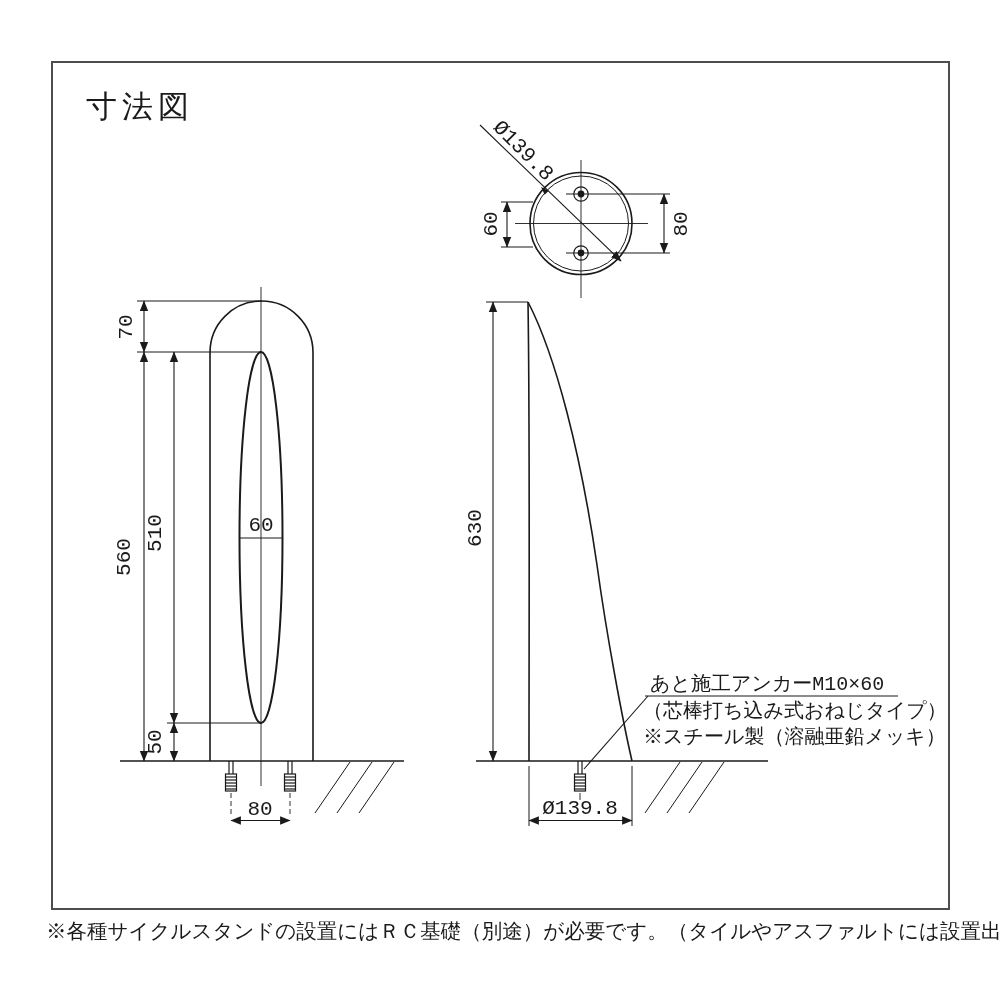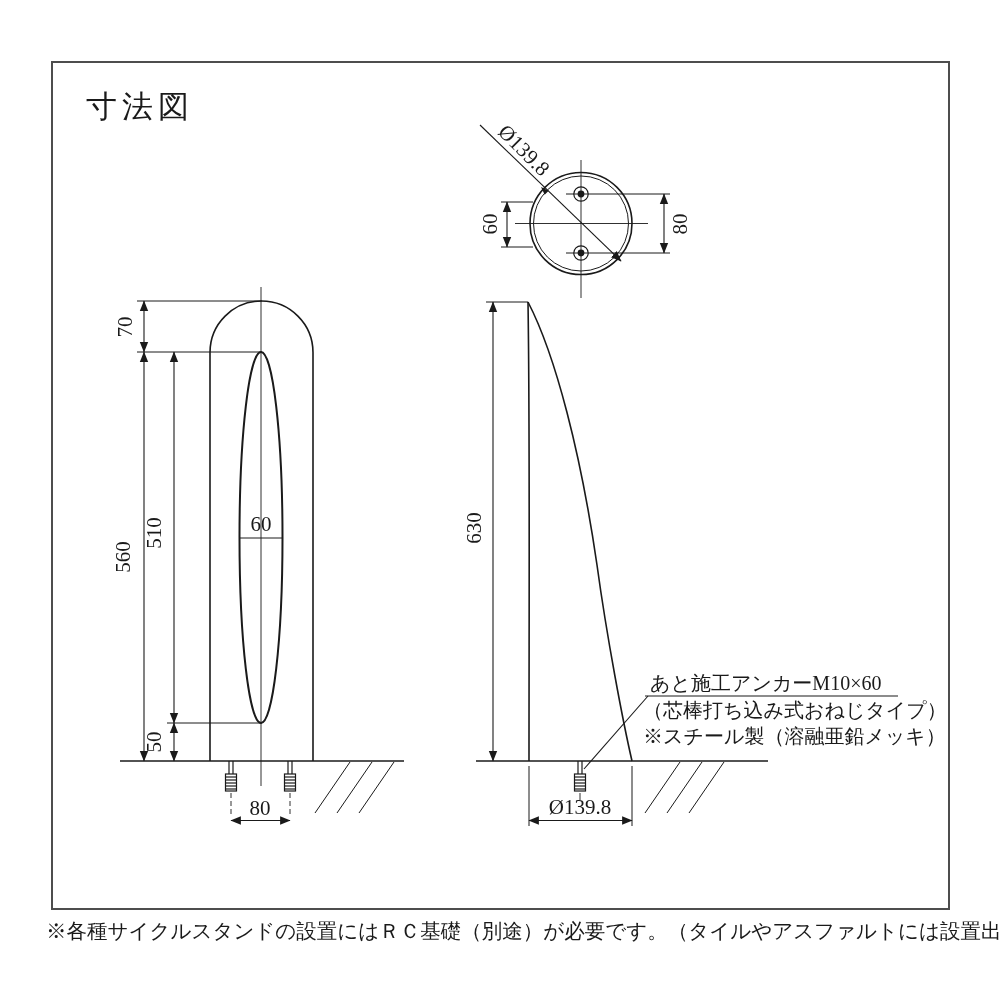--- a/index.html
+++ b/index.html
@@ -1,17 +1,17 @@
 <!DOCTYPE html>
 <html><head>
 <meta charset="utf-8">
 <style>
   html,body{margin:0;padding:0;background:#ffffff;}
   .page{position:relative;width:1000px;height:1000px;background:#fff;
-        font-family:Liberation Serif, serif;}
+        font-family:Liberation Mono, monospace;}
   svg{position:absolute;left:0;top:0;}
   svg text{fill:#1a1a1a;}
   .outline{fill:none;stroke:#1a1a1a;stroke-width:1.6;}
   .slot{fill:none;stroke:#1a1a1a;stroke-width:2;}
   .thin{fill:none;stroke:#1a1a1a;stroke-width:1;}
   .dim{fill:none;stroke:#1a1a1a;stroke-width:1.1;}
   .cl{fill:none;stroke:#1a1a1a;stroke-width:0.9;}
   .dash{stroke-dasharray:5 3;}
   .ground{fill:none;stroke:#1a1a1a;stroke-width:1.5;}
   .bolt{fill:none;stroke:#1a1a1a;stroke-width:1.2;}

